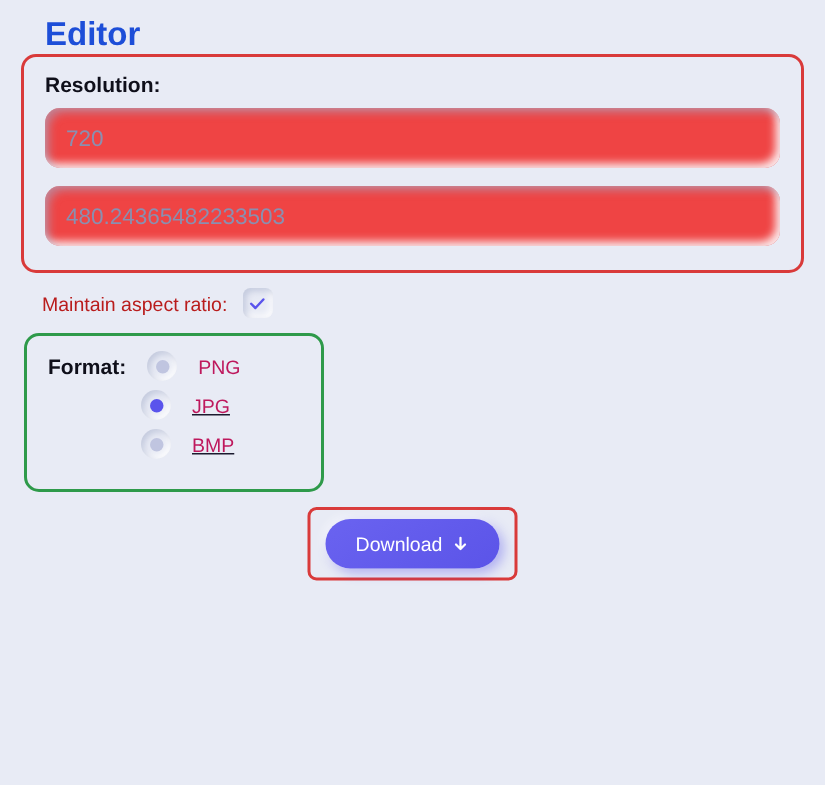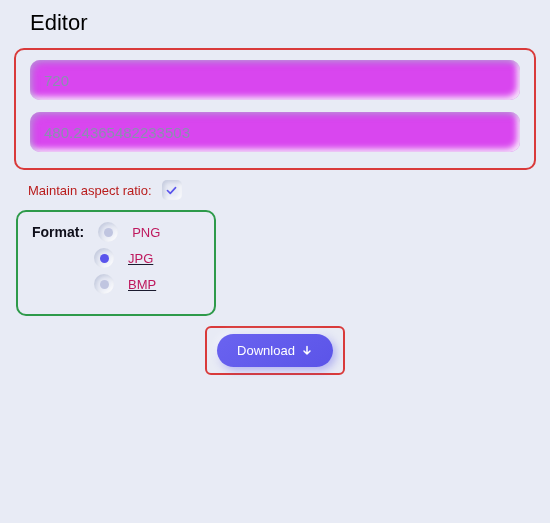--- a/index.html
+++ b/index.html
@@ -9,23 +9,23 @@
     width: 550px;
     height: 523px;
     overflow: hidden;
     color: #1a1a2e;
   }
   .page {
     padding: 10px 14px 10px 14px;
   }
   .title {
     font-size: 22px;
-    font-weight: 400;
-    margin: 0 0 12px 16px;
-    color: #000000;
+    font-weight: 700;
+    margin: 0 0 0 16px;
+    color: #1d4ed8;
   }
   .group {
     border-radius: 10px;
     padding: 10px 14px 14px 14px;
     margin-bottom: 10px;
   }
   .group.red { border: 2px solid #d93a3a; }
   .group.green { border: 2px solid #2e9a4a; width: 200px; margin-left: 2px; }
   .group.blue { border: 2px solid #3a3ad9; }
   .label {
@@ -35,21 +35,21 @@
     margin-bottom: 8px;
     display: block;
   }
   .input {
     width: 100%;
     height: 40px;
     border: none;
     border-radius: 10px;
     padding: 0 14px;
     font-size: 15px;
-    background: #d946ef;
+    background: #ef4444;
     color: #2a2a3a;
     box-shadow:
       inset 3px 3px 6px rgba(160,170,200,0.55),
       inset -3px -3px 6px rgba(255,255,255,0.9);
     margin-bottom: 12px;
     outline: none;
   }
   .input::placeholder { color: #8a8fb0; }
   .input:last-child { margin-bottom: 2px; }
 
@@ -140,20 +140,21 @@
   }
   .btn svg { width: 12px; height: 12px; }
 </style>
 </head>
 <body>
 
 <div class="page">
   <h1 class="title">Editor</h1>
 
   <div class="group red">
+    <span class="label">Resolution:</span>
     <input class="input" type="text" placeholder="720" style="">
     <input class="input" type="text" placeholder="480.24365482233503" style="">
   </div>
 
   <div class="aspect-row">
     <span>Maintain aspect ratio:</span>
     <div class="checkbox">
       <svg viewBox="0 0 16 16">
         <path d="M3 8 L6.5 11.5 L13 4.5" stroke="#5a54ec" stroke-width="2" fill="none" stroke-linecap="round" stroke-linejoin="round"></path>
       </svg>

